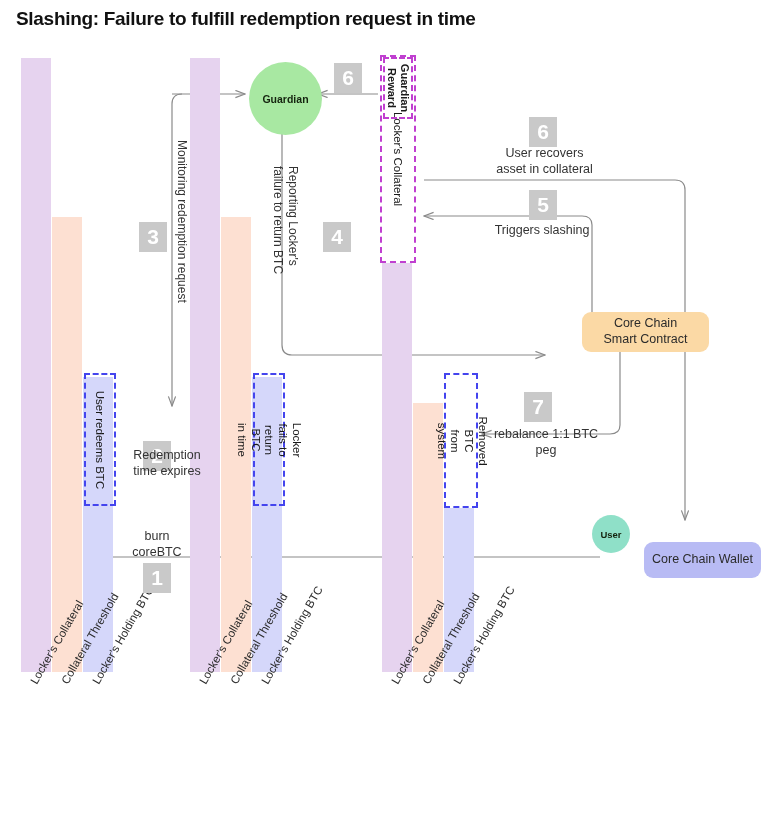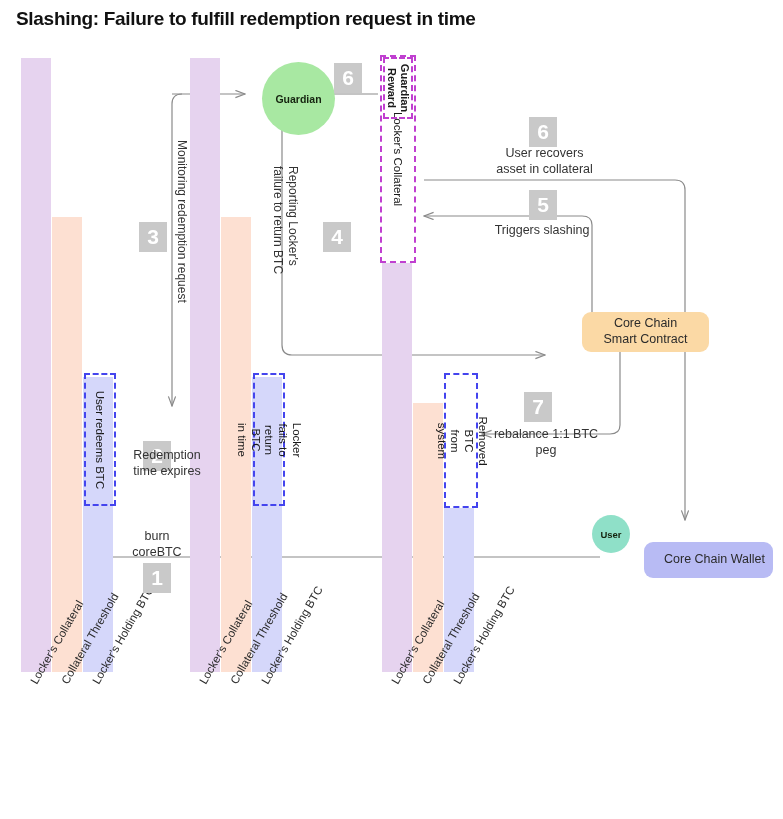--- a/index.html
+++ b/index.html
@@ -162,30 +162,30 @@
   <div class="dbox magenta tight" style="left:383px;top:57px;width:30px;height:62px;">
     <span class="vtext" style="line-height:1.15;white-space:pre-line;text-align:center;font-weight:bold;">Guardian
 Reward</span>
   </div>
 
   <div class="dbox" style="left:444px;top:373px;width:34px;height:135px;">
     <span class="vtext" style="line-height:1.2;white-space:pre-line;text-align:center;">Removed BTC
 from system</span>
   </div>
 
-  <div class="ellipse" style="left:262px;top:62px;width:73px;height:73px;background:#a8e8a2;">
+  <div class="ellipse" style="left:249px;top:62px;width:73px;height:73px;background:#a8e8a2;">
     <span>Guardian</span>
   </div>
 
   <div class="rbox" style="left:546px;top:312px;width:127px;height:40px;background:#fbd9a5;">
     <span style="white-space:pre-line;">Core Chain
 Smart Contract</span>
   </div>
 
-  <div class="rbox" style="left:608px;top:542px;width:117px;height:36px;background:#b8bbf4;padding-left:12px;">
+  <div class="rbox" style="left:608px;top:542px;width:117px;height:36px;background:#b8bbf4;">
     <span>Core Chain Wallet</span>
   </div>
 
   <div class="ellipse" style="left:592px;top:515px;width:38px;height:38px;background:#8fe0c8;font-size:9.5px;align-items:center;">
     <span>User</span>
   </div>
 
   <div class="step" style="left:143px;top:563px;">1</div>
   <div class="step" style="left:143px;top:441px;">2</div>
   <div class="step" style="left:139px;top:222px;">3</div>

